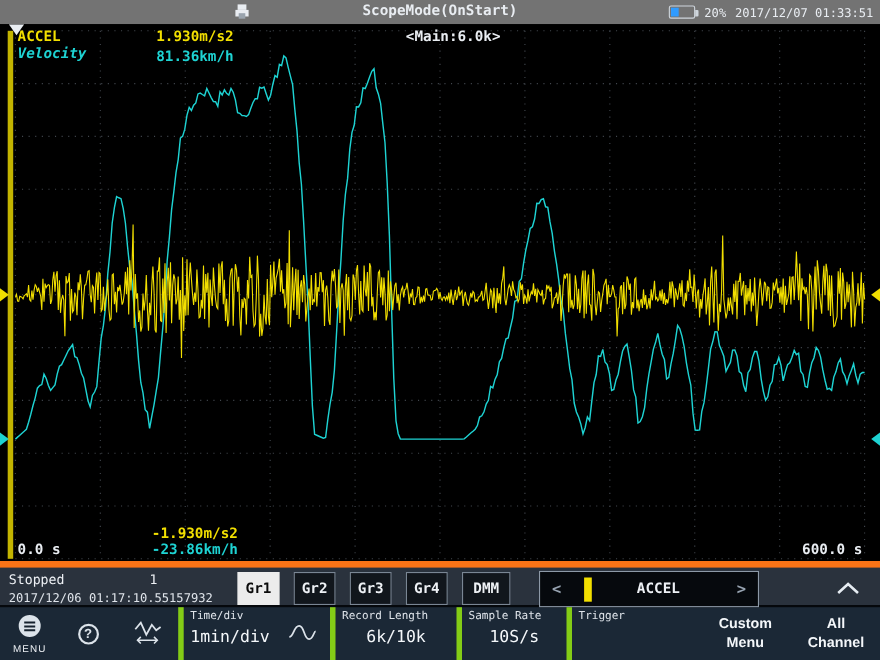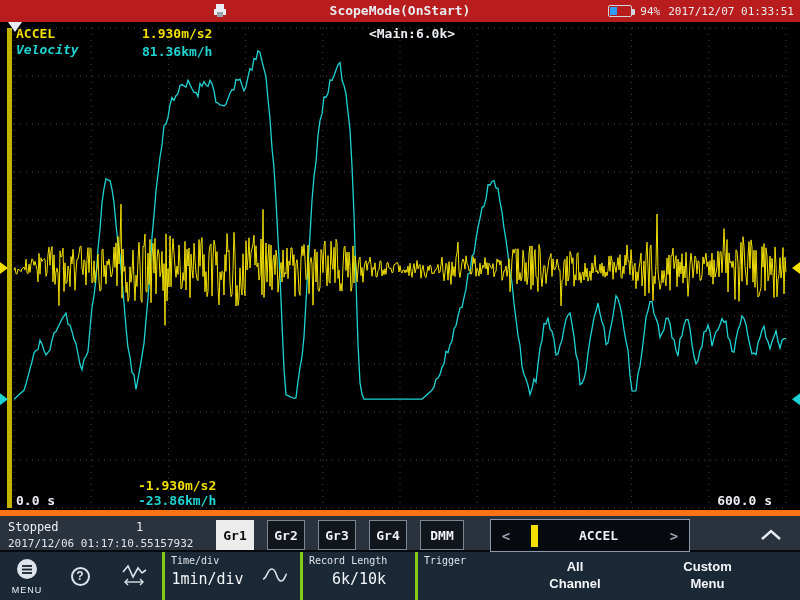--- a/index.html
+++ b/index.html
@@ -1,21 +1,21 @@
 <!DOCTYPE html>
 <html><head>
 <meta charset="utf-8">
 <style>
   *{margin:0;padding:0;box-sizing:border-box;}
   html,body{background:#000;}
   body{font-family:"DejaVu Sans Mono",monospace;}
   .screen{position:relative;width:800px;height:600px;background:#000;overflow:hidden;}
 
   
-  .topbar{position:relative;height:22px;background:#b91c1c;color:#e9edf2;}
+  .topbar{position:relative;height:22px;background:#737373;color:#e9edf2;}
   .printer-ico{position:absolute;left:212px;top:3px;}
   .tb-title{position:absolute;left:400px;top:3px;transform:translateX(-50%);font-size:13px;font-weight:bold;white-space:nowrap;}
   .tb-right{position:absolute;right:6px;top:0;height:22px;display:flex;align-items:center;gap:8px;font-size:11px;}
   .battery{position:relative;width:24px;height:12px;border:1px solid #cfd6dd;border-radius:2px;display:flex;align-items:center;padding:1px;}
   .battery .fill{width:34%;height:8px;background:#2f9bff;}
   .battery:after{content:"";position:absolute;right:-4px;top:3px;width:3px;height:6px;background:#cfd6dd;border-radius:0 1px 1px 0;}
 
   
   .plot-wrap{position:relative;width:800px;height:488px;background:#000;}
   #wave-svg{position:absolute;left:0;top:0;}
@@ -24,21 +24,21 @@
   .cyan{color:#1ed3d3;}
   .white{color:#e9edf2;}
   .lbl-ch1-name{left:16px;top:4px;}
   .lbl-ch1-val{left:142px;top:4px;}
   .lbl-ch2-name{left:16px;top:20px;font-style:italic;}
   .lbl-ch2-val{left:142px;top:22px;}
   .lbl-main{left:412px;top:4px;transform:translateX(-50%);}
   .lbl-neg1{left:138px;bottom:17px;}
   .lbl-neg2{left:138px;bottom:2px;}
   .lbl-t0{left:16px;bottom:2px;}
-  .lbl-t1{right:28px;bottom:2px;}
+  .lbl-t1{right:16px;bottom:2px;}
 
   
   .statusbar{position:relative;height:40px;background:#2a323d;border-top:6px solid #f97316;color:#eef1f5;}
   .acq-state{position:absolute;left:8px;top:4px;font-size:12px;}
   .acq-count{position:absolute;left:136px;top:4px;font-size:12px;}
   .acq-time{position:absolute;left:8px;top:21px;font-size:11px;color:#dfe4ea;}
   .tabs{position:absolute;left:216px;top:4px;display:flex;gap:13px;}
   .tab{width:38px;height:30px;background:#11161c;border:1px solid #7a8694;color:#eef1f5;
        font-family:"DejaVu Sans Mono",monospace;font-size:13px;font-weight:bold;
        display:flex;align-items:center;justify-content:center;cursor:pointer;}
@@ -46,21 +46,21 @@
   .tab.wide{width:44px;}
   .chan-sel{position:absolute;left:490px;top:3px;width:200px;height:33px;border:1px solid #8d99a7;background:#06090d;display:flex;align-items:stretch;}
   .sel-btn{width:30px;background:transparent;border:none;color:#97a3b1;font-family:"DejaVu Sans Mono",monospace;font-size:14px;font-weight:bold;cursor:pointer;}
   .sel-mid{flex:1;display:flex;align-items:center;}
   .chan-color{width:7px;height:22px;background:#f2df00;margin-left:10px;}
   .chan-label{flex:1;text-align:center;font-size:13px;font-weight:bold;color:#eef1f5;}
   .expand-btn{position:absolute;right:8px;top:6px;width:42px;height:28px;background:transparent;border:none;display:flex;align-items:center;justify-content:center;cursor:pointer;}
 
   
   .toolbar{display:flex;height:50px;background:#1b2836;border-top:2px solid #05080c;color:#f4f7fa;}
-  .tsec{position:relative;height:100%;border-left:3px solid #84cc16;background:transparent;}
+  .tsec{position:relative;height:100%;border-left:5px solid #84cc16;background:transparent;}
   .tsec:first-child{border-left:none;}
   .icon-btn{display:flex;flex-direction:column;align-items:center;justify-content:center;gap:2px;border:none;background:none;color:#eef1f5;cursor:pointer;}
   .w54{width:54px;} .w52{width:52px;} .w56{width:56px;} .w88{width:88px;} .w50{width:50px;}
   .w115{width:115px;} .w100{width:100px;} .w120{width:120px;} .w80{width:80px;} .grow{flex:1;}
   .menu-txt{font-size:9px;letter-spacing:1px;color:#eef1f5;}
   .help-circle{width:19px;height:19px;border:2px solid #dce3ea;border-radius:50%;display:flex;align-items:center;justify-content:center;font-size:12px;font-weight:bold;color:#dce3ea;}
   .param{padding:3px 6px;cursor:pointer;}
   .plabel{font-size:10px;color:#dfe4ea;text-align:left;white-space:nowrap;}
   .pvalue{text-align:center;font-size:15px;font-weight:normal;margin-top:4px;white-space:nowrap;}
   .twoline{display:flex;flex-direction:column;align-items:center;justify-content:center;font-size:13px;font-weight:bold;line-height:1.3;border:none;background:none;color:#f4f7fa;cursor:pointer;}
@@ -76,21 +76,21 @@
         <rect x="4" y="1" width="8" height="5" fill="#e9edf2"></rect>
         <rect x="2" y="6" width="12" height="6" fill="#e9edf2"></rect>
         <rect x="5" y="9" width="6" height="5" fill="#9aa4ae"></rect>
       </svg>
     </span>
     <span class="tb-title">ScopeMode(OnStart)</span>
     <span class="tb-right">
       <span class="battery">
           <span class="fill"></span>
         </span>
-      <span>94%</span>
+      <span>20%</span>
       <span>2017/12/07 01:33:51</span>
     </span>
   </header>
 
   <div class="plot-wrap">
     <svg id="wave-svg" width="800" height="488" viewBox="0 0 800 488">
         <line x1="14" y1="6" x2="14" y2="486" stroke="#42474e" stroke-width="1" stroke-dasharray="1 5"></line>
         <line x1="14" y1="6" x2="786" y2="6" stroke="#42474e" stroke-width="1" stroke-dasharray="1 5"></line>
         <line x1="91.2" y1="6" x2="91.2" y2="486" stroke="#42474e" stroke-width="1" stroke-dasharray="1 5"></line>
         <line x1="14" y1="54" x2="786" y2="54" stroke="#42474e" stroke-width="1" stroke-dasharray="1 5"></line>
@@ -193,27 +193,31 @@
       <span>
         <svg width="28" height="20" viewBox="0 0 28 20">
           <path d="M2,14 C6,14 6,4 11,4 C16,4 15,16 20,16 C24,16 24,9 26,9" fill="none" stroke="#dce3ea" stroke-width="1.6"></path>
         </svg>
       </span>
     </button>
     <div class="tsec param w115">
       <div class="plabel">Record Length</div>
       <div class="pvalue">6k/10k</div>
     </div>
+    <div class="tsec param w100">
+      <div class="plabel">Sample Rate</div>
+      <div class="pvalue">10S/s</div>
+    </div>
     <div class="tsec param w120">
       <div class="plabel">Trigger</div>
       <div class="pvalue"></div>
     </div>
+    <button class="tsec twoline grow">
+      <span>Custom</span>
+      <span>Menu</span>
+    </button>
     <button class="tsec twoline w80">
       <span>All</span>
       <span>Channel</span>
     </button>
-    <button class="tsec twoline grow">
-      <span>Custom</span>
-      <span>Menu</span>
-    </button>
   </div>
 
 </div>
 
 </body></html>

